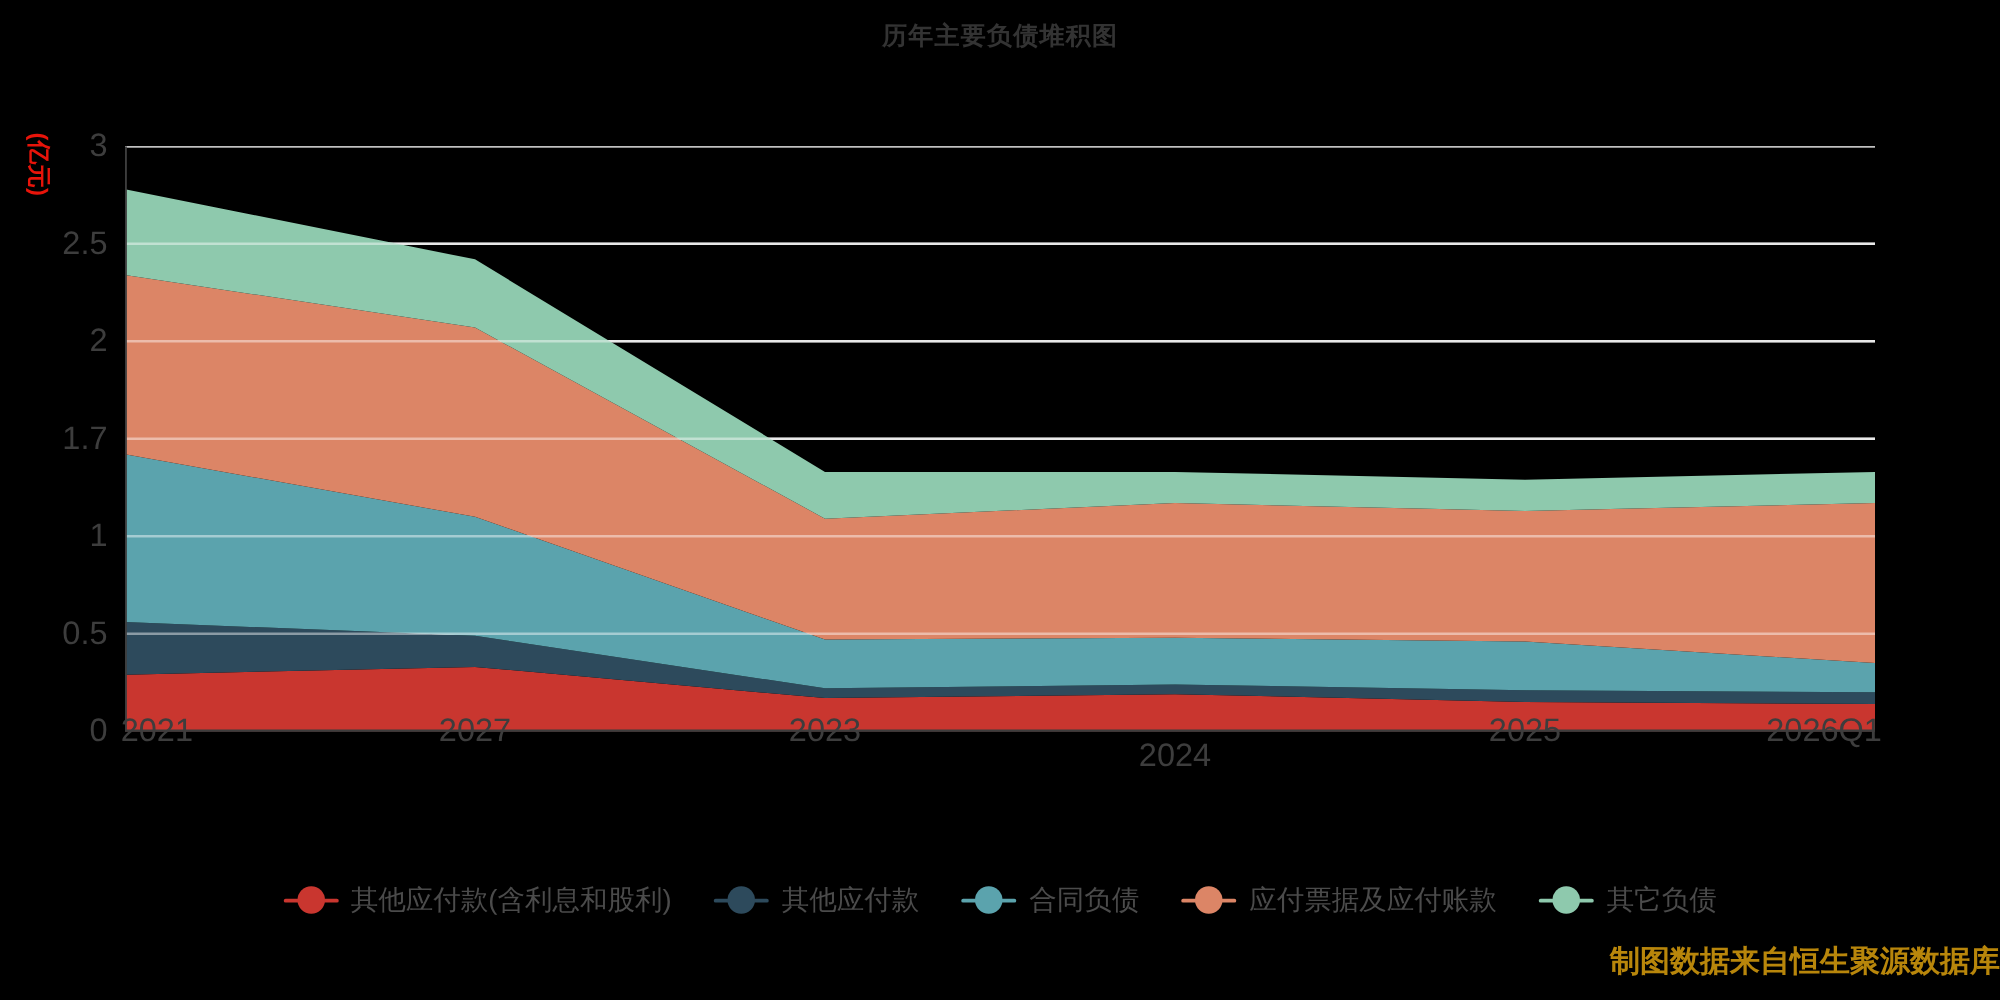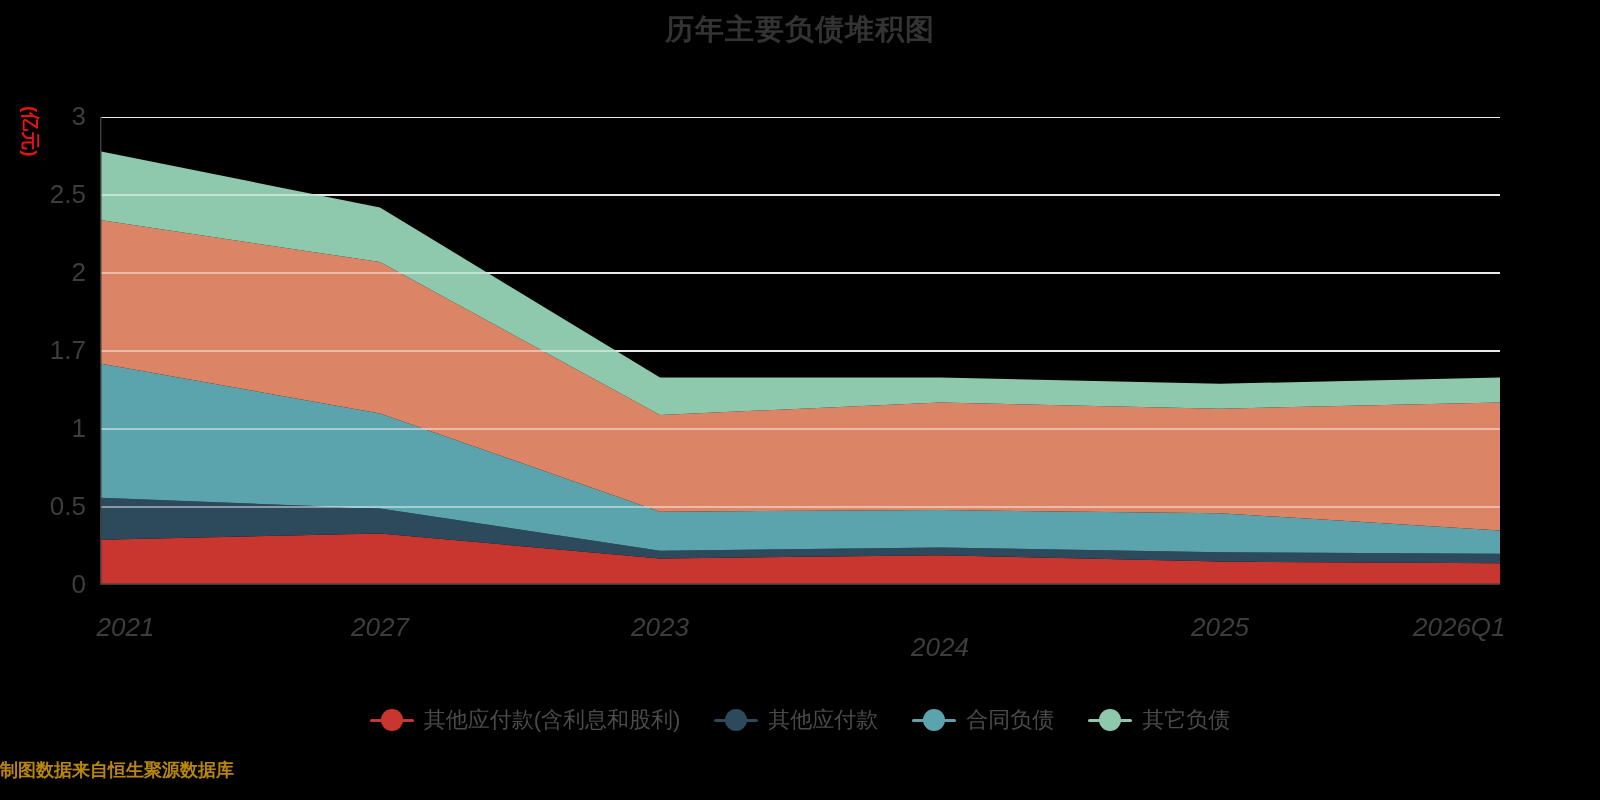--- a/index.html
+++ b/index.html
@@ -23,21 +23,21 @@
   }
 
   
   .chart-title {
     position: absolute;
     top: 8px;
     left: 0;
     width: 1600px;
     text-align: center;
     color: #333333;
-    font-size: 29px;
+    font-size: 20px;
     font-weight: bold;
     letter-spacing: 1px;
     line-height: 42px;
     white-space: nowrap;
   }
 
   
   .plot-area {
     position: absolute;
     left: 100px;
@@ -84,24 +84,23 @@
     color: #3d3d3d;
     font-size: 26px;
     line-height: 26px;
     white-space: nowrap;
   }
 
   
   .x-ticks {
     position: absolute;
     left: 0;
-    top: 612px;
+    top: 569px;
     width: 1600px;
     height: 40px;
-    font-style: italic;
   }
   .x-tick-label {
     position: absolute;
     top: 0;
     color: #3d3d3d;
     font-size: 26px;
     line-height: 30px;
     white-space: nowrap;
     transform: translateX(-50%);
   }
@@ -155,23 +154,23 @@
     margin-left: 10px;
     font-weight: 500;
   }
 
   
   .footer-note {
     position: absolute;
     left: 0;
     top: 758px;
     width: 1600px;
-    text-align: left;
+    text-align: right;
     color: #b8860b;
-    font-size: 18px;
+    font-size: 24px;
     font-weight: bold;
     line-height: 24px;
     white-space: nowrap;
   }
 </style>
 </head>
 <body>
 
 <div id="chart-root">
 
@@ -253,20 +252,27 @@
       </div>
       <div class="legend-item">
         <span class="legend-marker">
           <span class="bar" style="background: rgb(91, 163, 173);"></span>
           <span class="dot" style="background: rgb(91, 163, 173);"></span>
         </span>
         <span class="legend-label">合同负债</span>
       </div>
       <div class="legend-item">
         <span class="legend-marker">
+          <span class="bar" style="background: rgb(220, 133, 102);"></span>
+          <span class="dot" style="background: rgb(220, 133, 102);"></span>
+        </span>
+        <span class="legend-label">应付票据及应付账款</span>
+      </div>
+      <div class="legend-item">
+        <span class="legend-marker">
           <span class="bar" style="background: rgb(142, 201, 173);"></span>
           <span class="dot" style="background: rgb(142, 201, 173);"></span>
         </span>
         <span class="legend-label">其它负债</span>
       </div>
     </div>
 
   <div class="footer-note" style="color: rgb(184, 134, 11);">制图数据来自恒生聚源数据库</div>
 
 </div>

